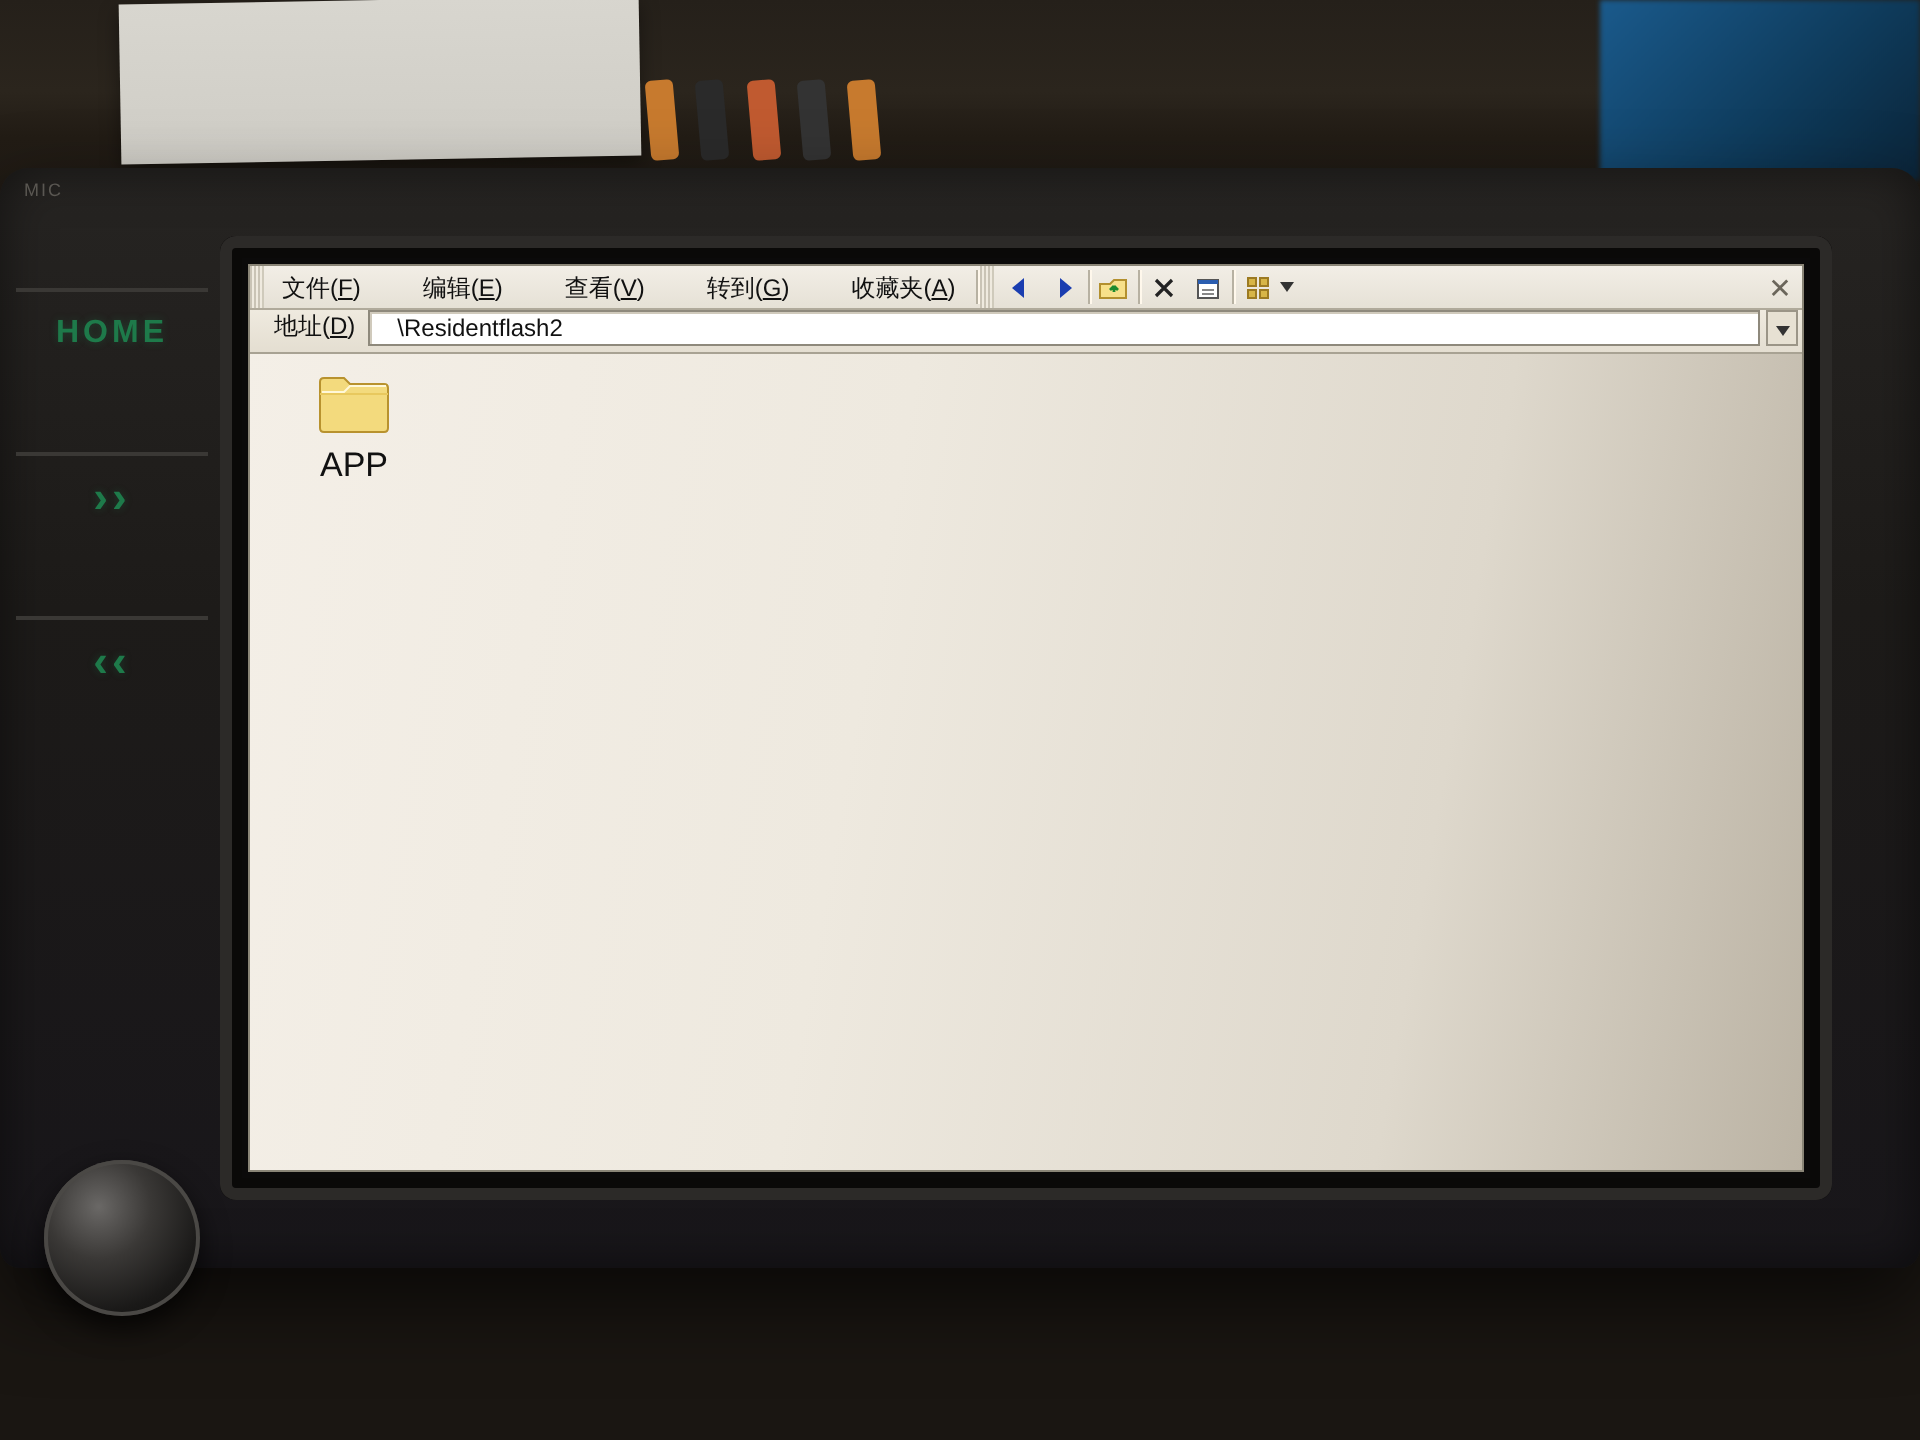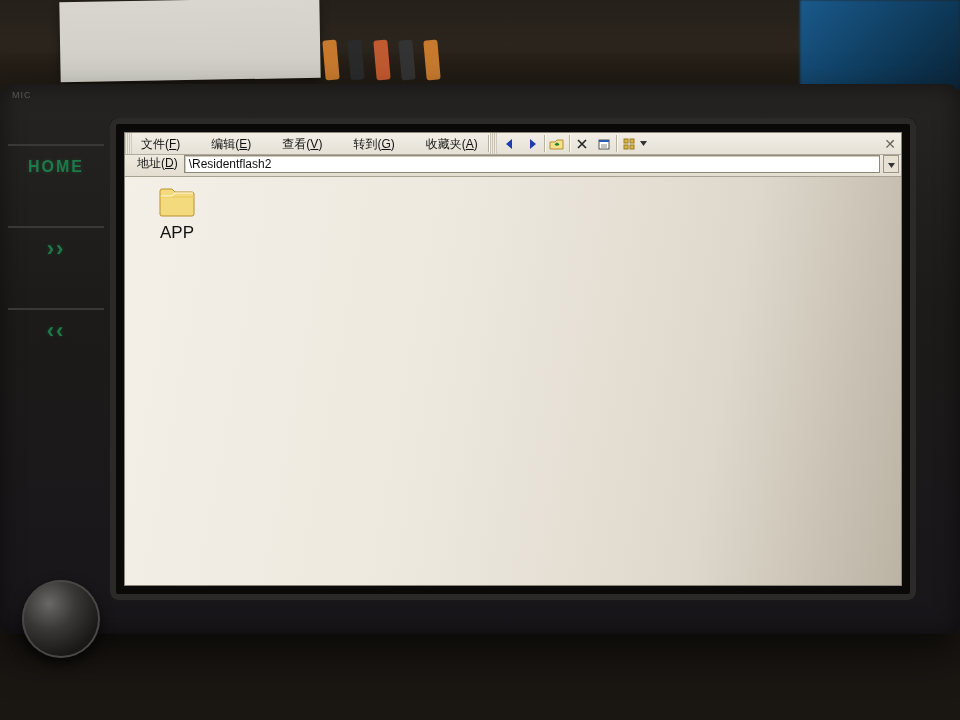--- a/index.html
+++ b/index.html
@@ -128,21 +128,21 @@
 
   .addr-row {
     display: flex; align-items: flex-start; height: 22px;
     background: linear-gradient(#efeadf,#e4ded1);
     border-bottom: 1px solid #a8a293;
   }
   .addr-label {
     padding: 0 5px; color: #111; white-space: nowrap;
   }
   .addr-box {
-    flex: 1; height: 18px; margin: 0 3px 0 1px; padding: 1px 4px;
+    flex: 1; height: 18px; margin: 0 3px 0 1px; padding: 1px 14px;
     background: #fff;
     border: 1px solid #8e897c;
     box-shadow: inset 1px 1px 0 #d0cabc;
     display: flex; align-items: center; gap: 2px;
     color: #111;
   }
   .addr-drop {
     width: 16px; height: 18px; margin-right: 2px;
     background: #e7e1d3; border: 1px solid #9b9587;
     display: flex; align-items: center; justify-content: center;

